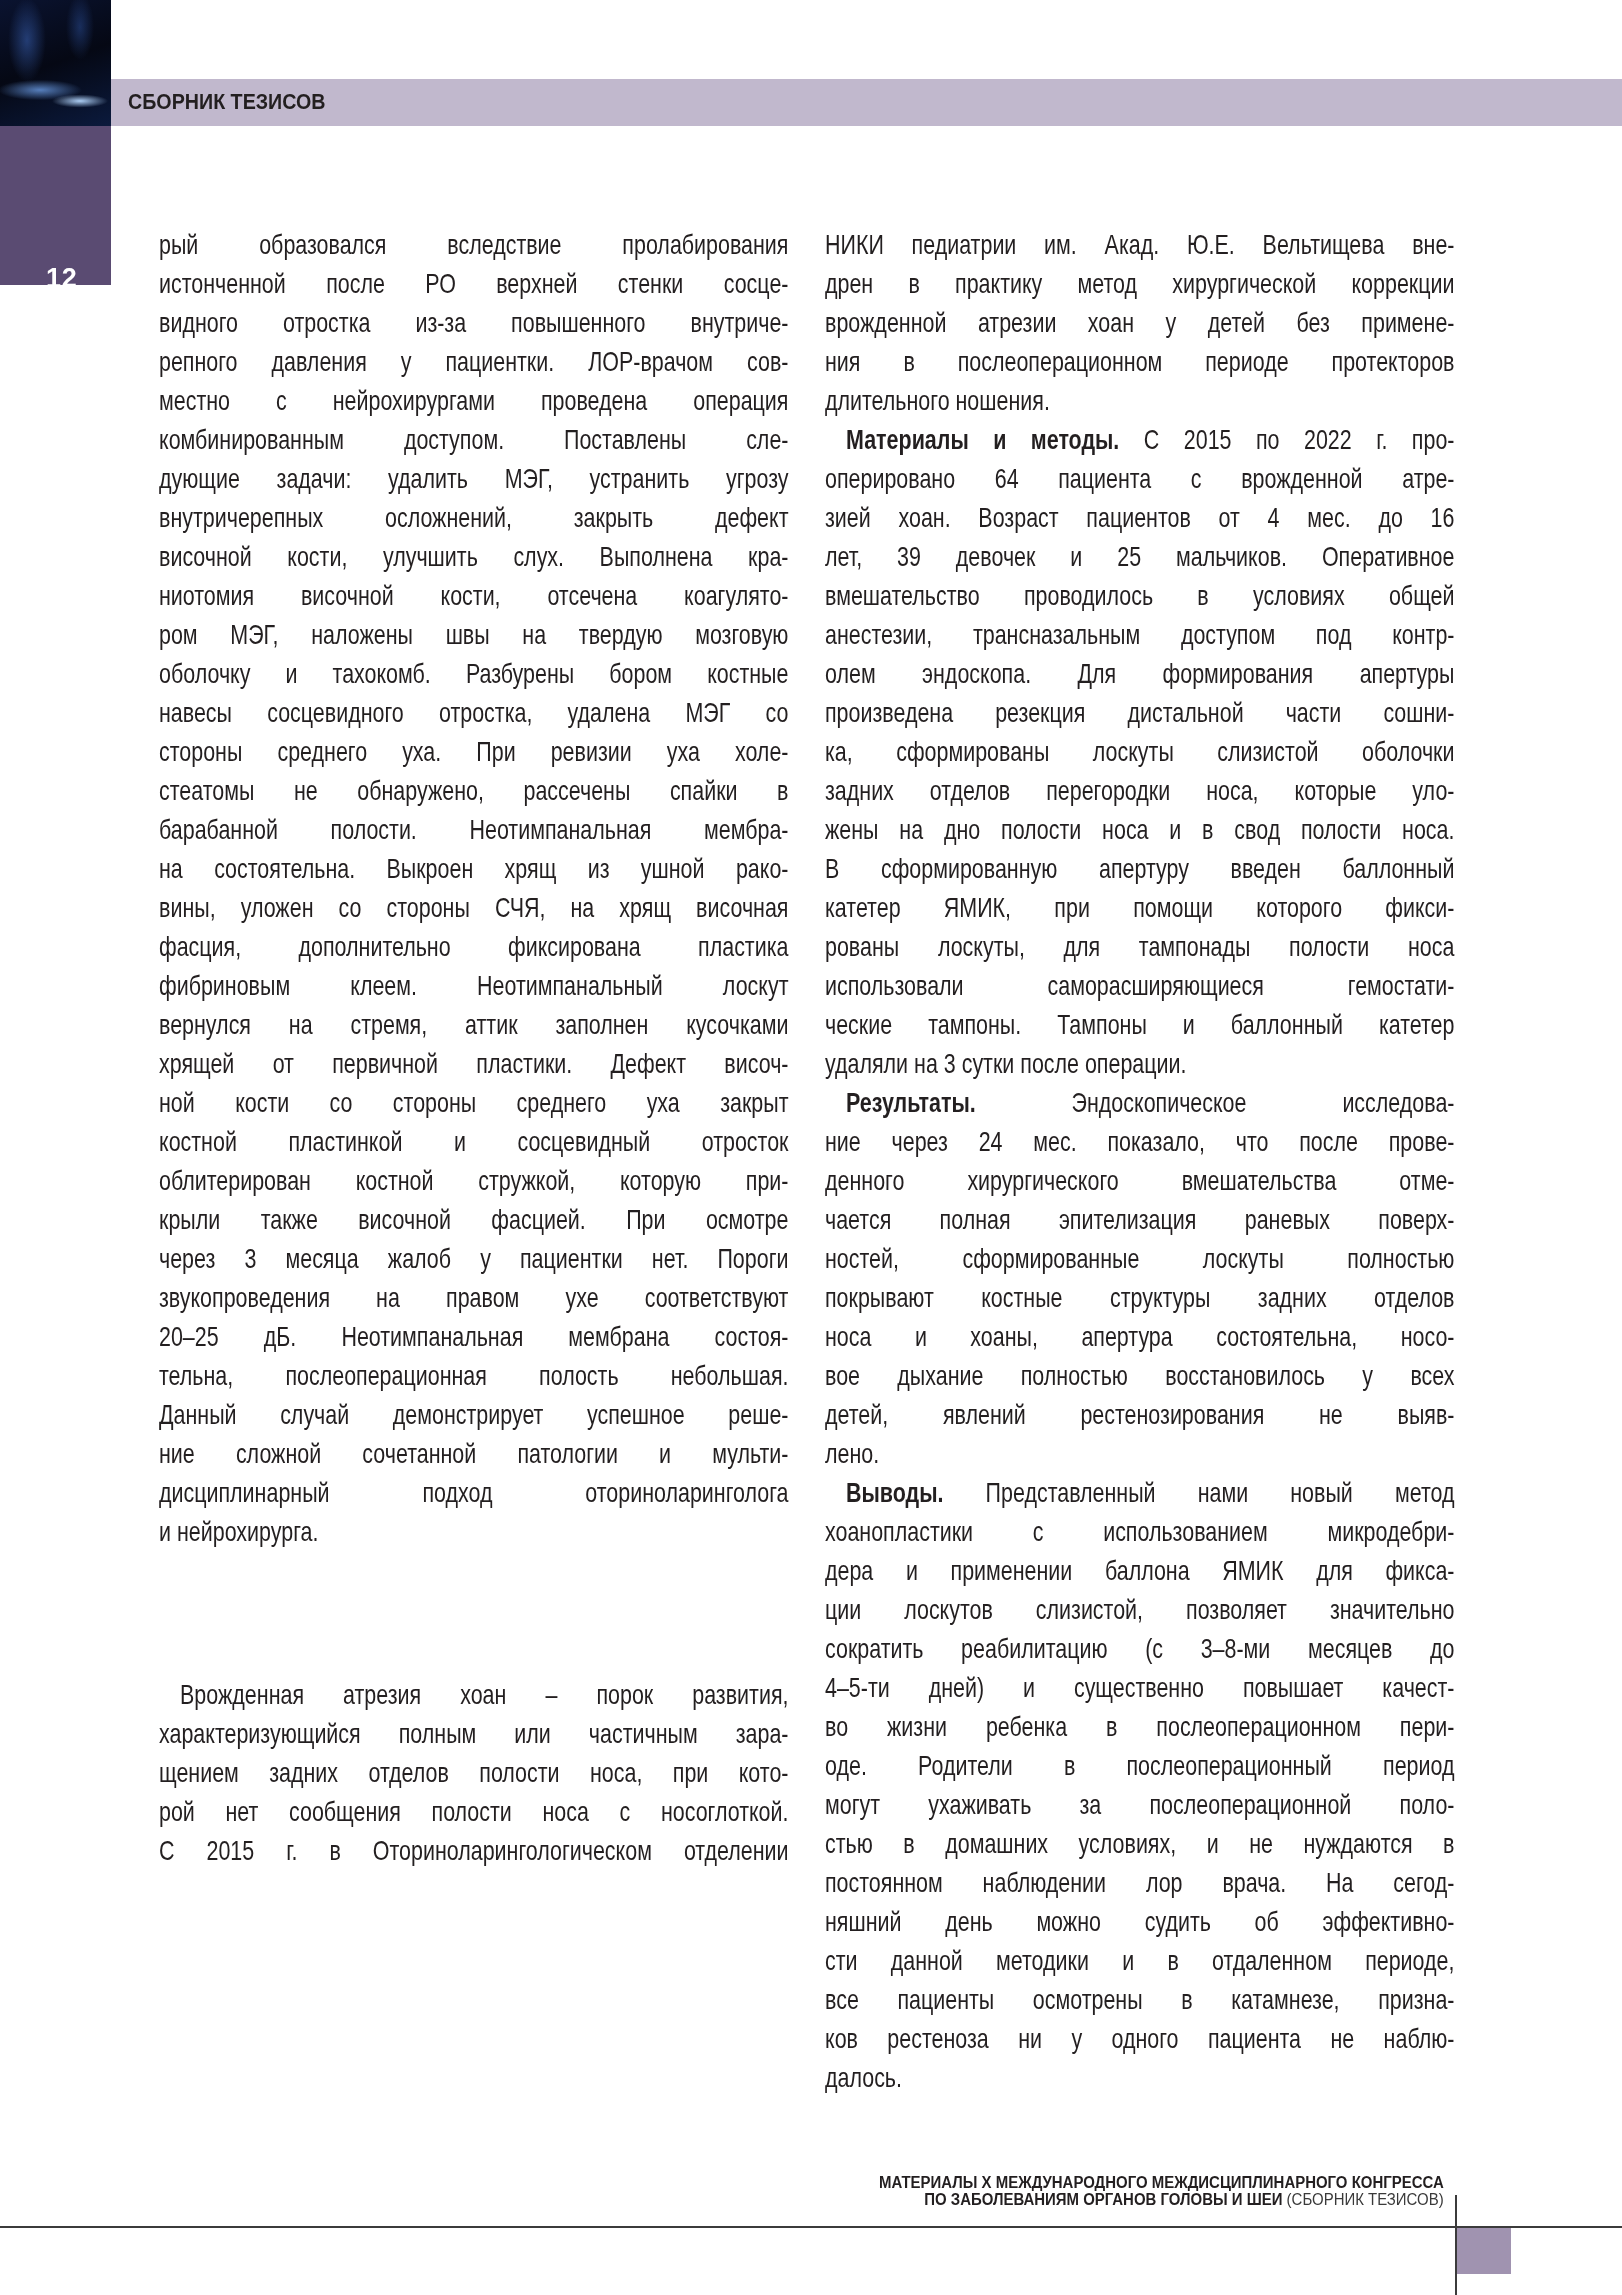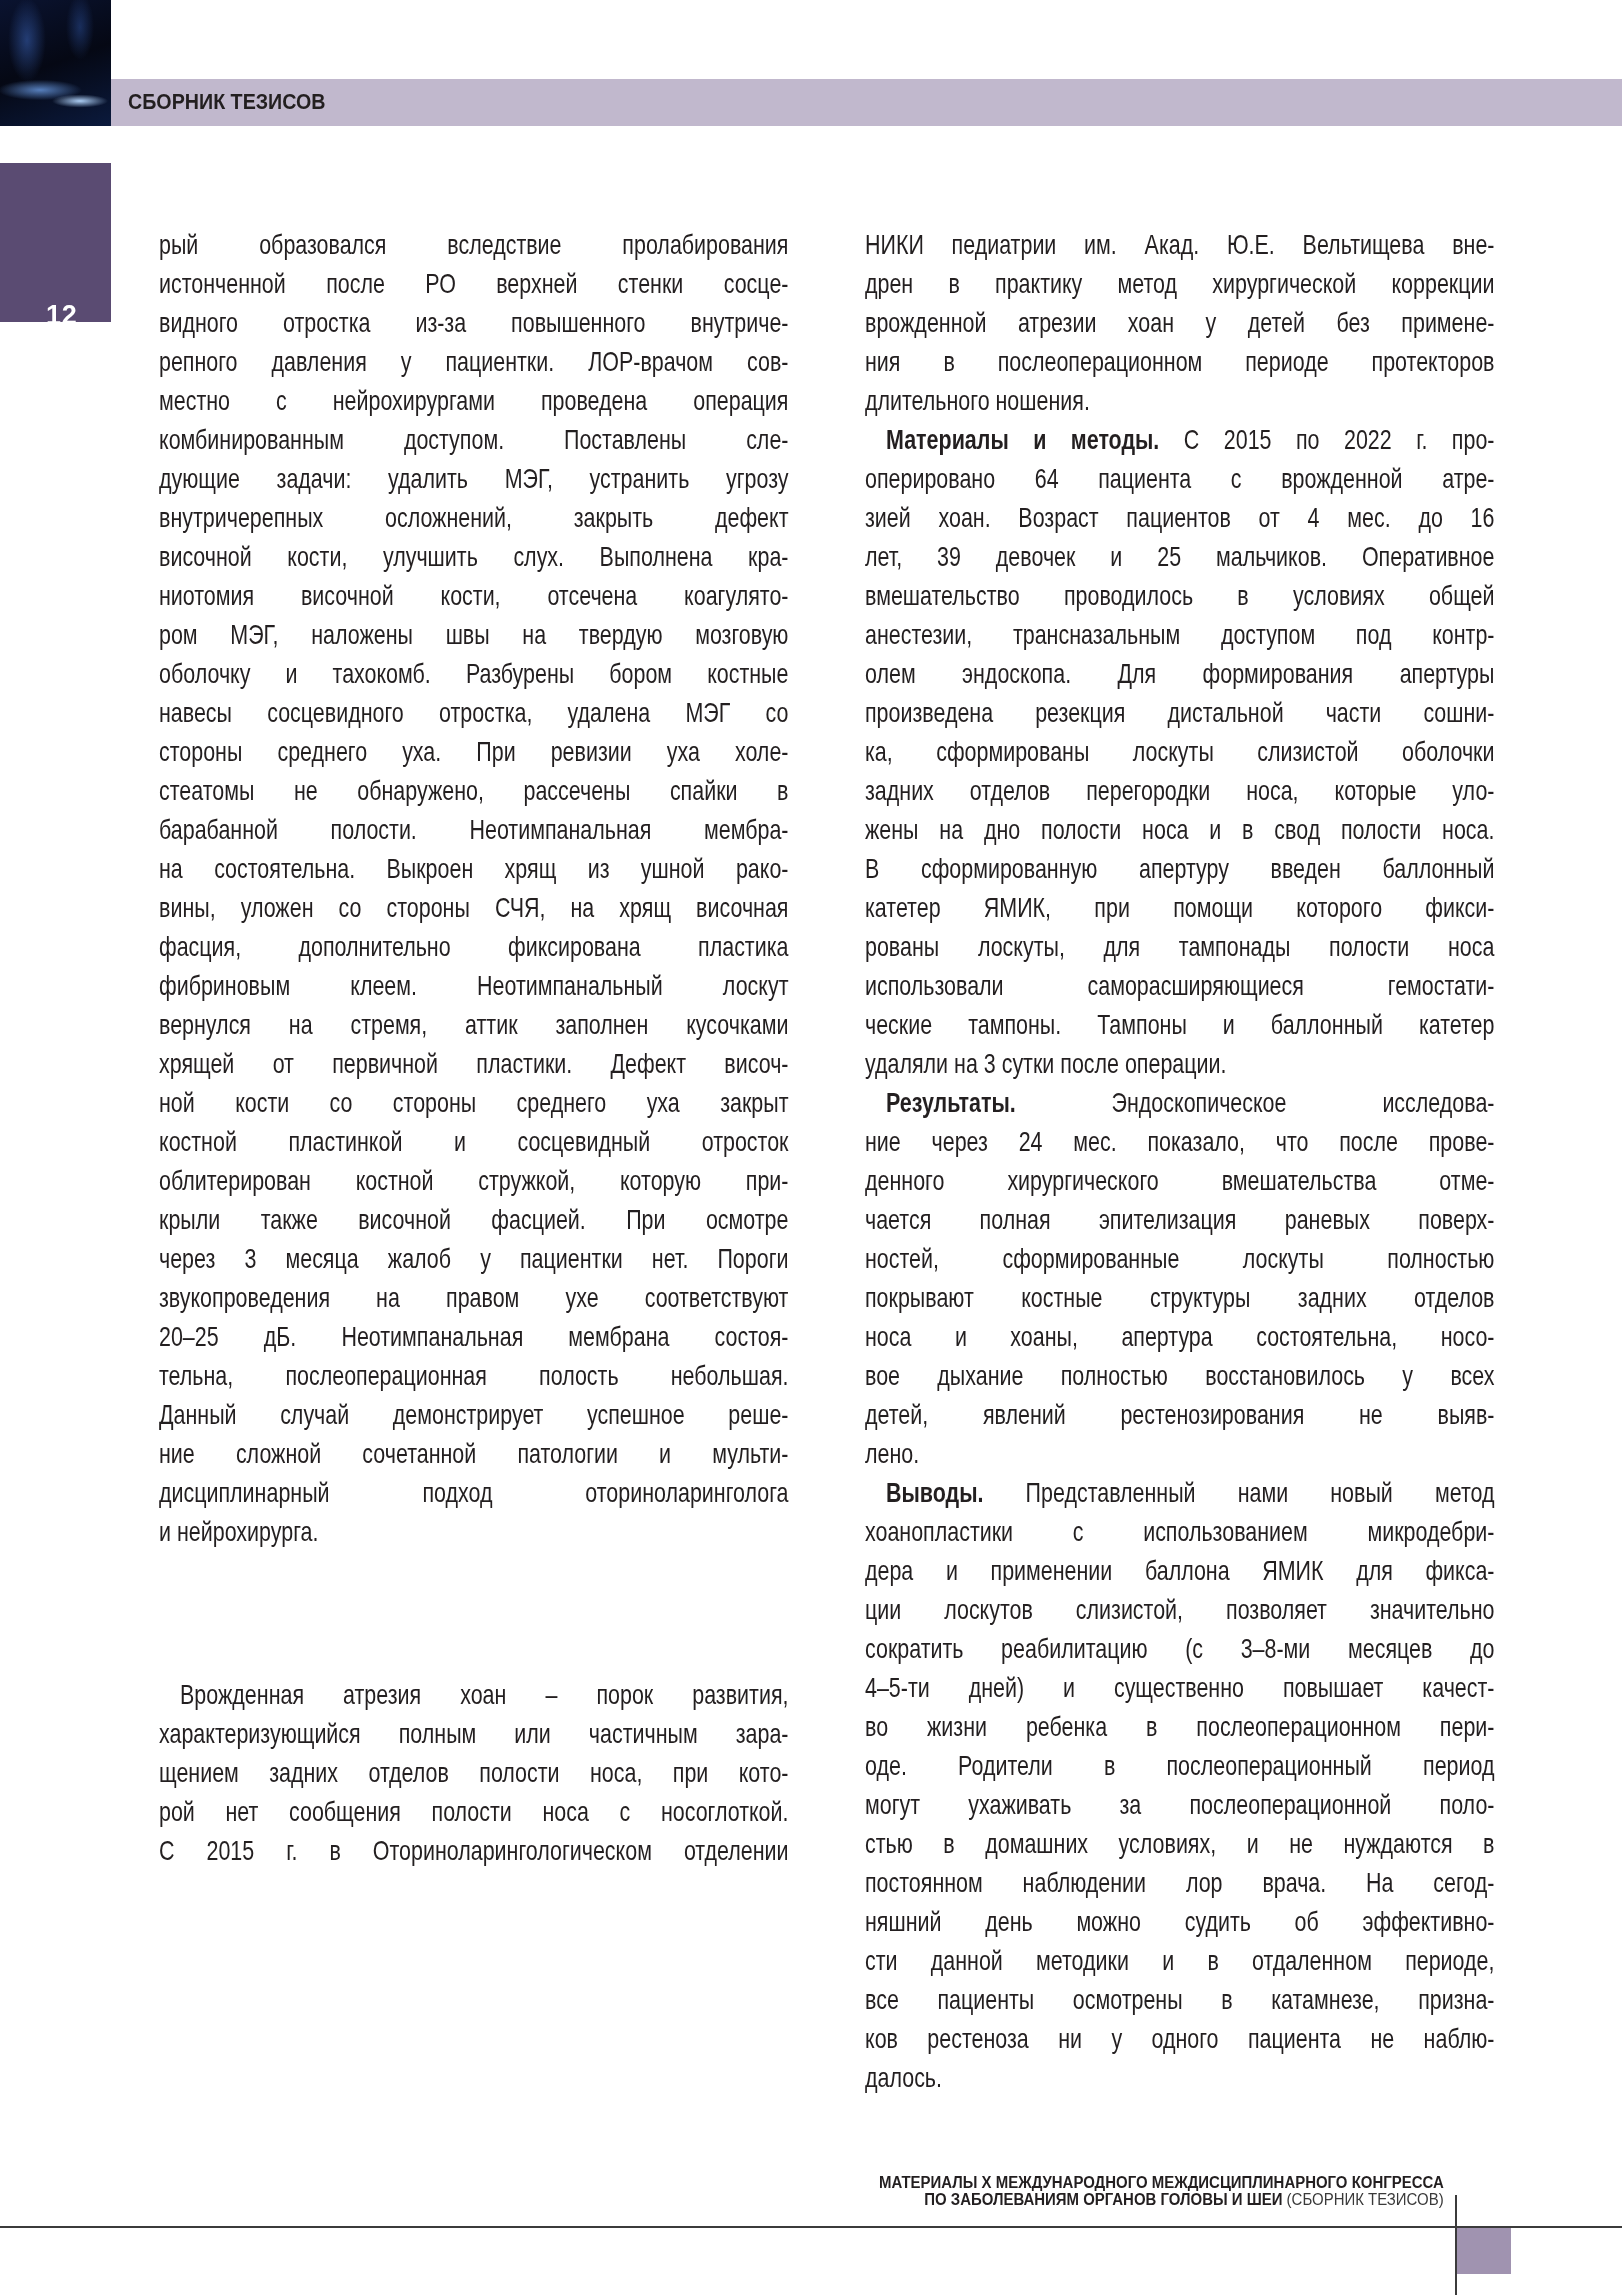--- a/index.html
+++ b/index.html
@@ -8,31 +8,31 @@
 
   
   .photo { position:absolute; left:0; top:0; width:111px; height:126px;
     background:
       radial-gradient(ellipse 40px 9.4px at 80px 101px, rgba(180,215,255,0.95), rgba(80,140,230,0.0) 70%),
       radial-gradient(ellipse 60px 14.7px at 40px 90px, rgba(120,175,255,0.7), rgba(40,90,200,0) 70%),
       radial-gradient(ellipse 27px 60px at 27px 40px, rgba(70,120,220,0.45), rgba(20,40,100,0) 70%),
       radial-gradient(ellipse 20px 47px at 80px 27px, rgba(60,110,210,0.35), rgba(10,20,60,0) 70%),
       linear-gradient(160deg, #0a1330 0%, #050814 50%, #0b1a3d 100%);
   }
-  .left-bar { position:absolute; left:0; top:126px; width:111px; height:159px; background:#5a4b72;margin-top:37px; }
+  .left-bar { position:absolute; left:0; top:126px; width:111px; height:159px; background:#5a4b72; }
   .page-num { position:absolute; left:46px; top:137px; font-weight:bold; font-size:27px; color:#ffffff; letter-spacing:0.7px; }
 
   .header-band { position:absolute; left:111px; top:79px; width:1512px; height:47px; background:#c1b8cd; }
   .header-title { position:absolute; left:17px; top:11.4px; font-weight:bold; font-size:21.4px; color:#231f20;
                   transform:scaleX(0.92); transform-origin:left top; white-space:nowrap; }
 
   
   .col { position:absolute; top:225px; }
   .col-left  { left:159px; width:630px; }
-  .col-right { left:825px; width:630px;margin-left:40px; }
+  .col-right { left:825px; width:630px; }
 
   .ln { display:block; height:39px; line-height:39px; font-size:27.5px; white-space:nowrap;
         width:807px; transform:scaleX(0.78); transform-origin:left center;
         text-align:justify; text-align-last:justify; }
   .ln.last { text-align-last:left; }
   .ln.indent { text-indent:27px; }
   .ln b { font-weight:bold; }
 
   .heading { display:block; font-weight:bold; font-size:29.5px; line-height:38px; height:38px;
              white-space:nowrap; transform:scaleX(0.74); transform-origin:left center; letter-spacing:0.3px; }

